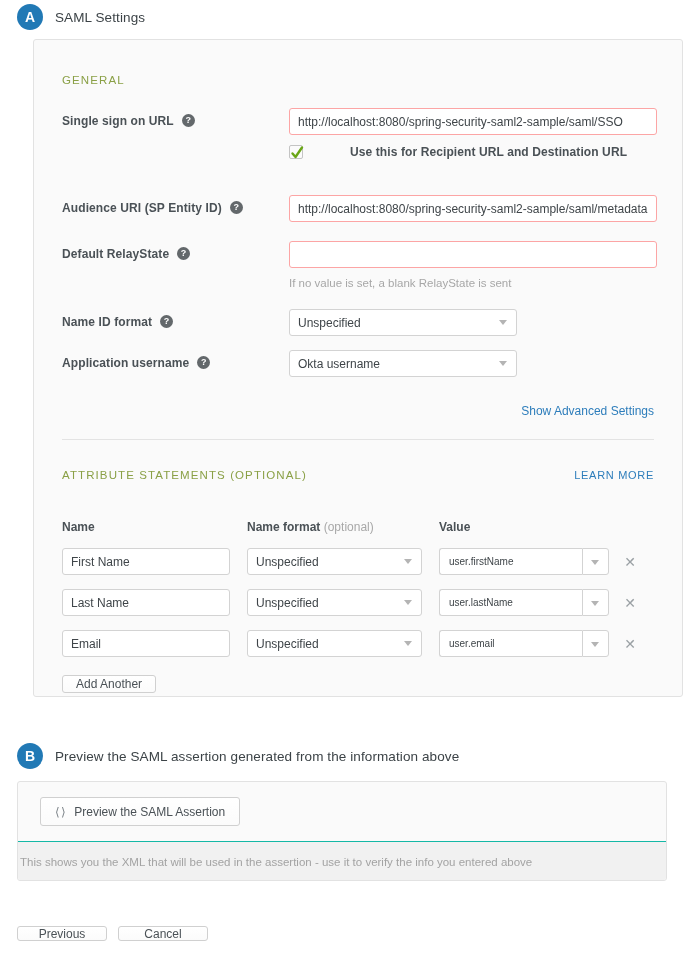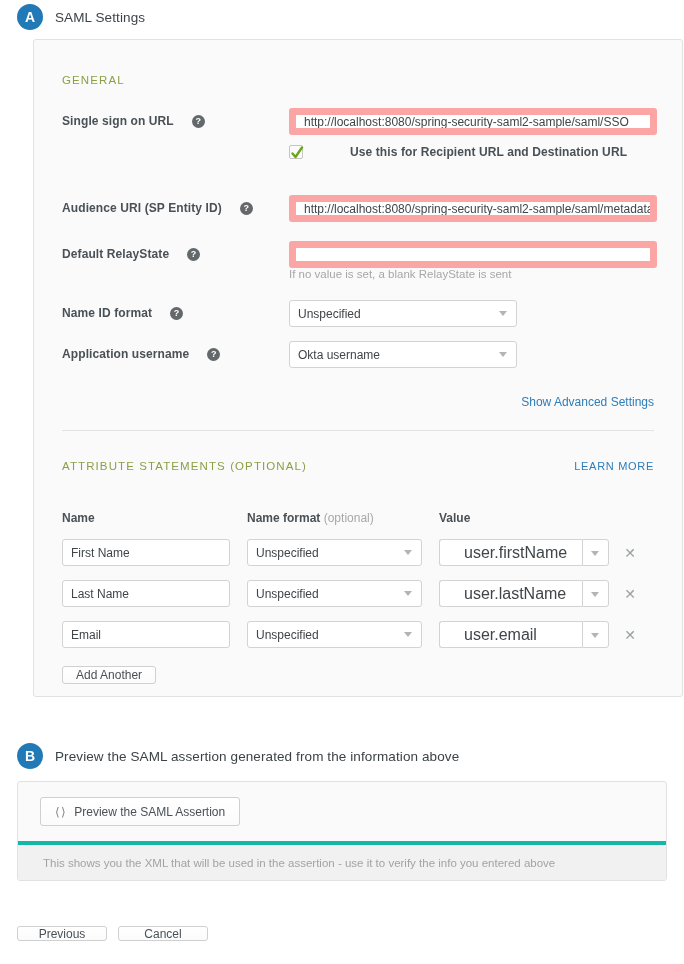--- a/index.html
+++ b/index.html
@@ -81,22 +81,22 @@
     margin-top: 22px;
   }
   .f-label {
     width: 227px;
     flex: 0 0 227px;
     font-size: 12px;
     font-weight: bold;
     color: #4a5156;
     padding-top: 6px;
     display: flex;
-    align-items: flex-end;
-    gap: 18px;
+    align-items: flex-start;
+    gap: 8px;
     letter-spacing: .1px;
   }
   .qmark {
     width: 13px;
     height: 13px;
     border-radius: 50%;
     background: #63686b;
     color: #fff;
     font-size: 9px;
     font-weight: bold;
@@ -105,21 +105,21 @@
     justify-content: center;
     flex: 0 0 auto;
     line-height: 1;
   }
   .f-ctrl { flex: 1 1 auto; }
 
   .txtbox {
     box-sizing: border-box;
     width: 368px;
     height: 27px;
-    border: 7px solid #fca5a5;
+    border: 1px solid #fca5a5;
     border-radius: 3px;
     background: #fff;
     color: #3f4549;
     font-size: 12px;
     font-family: "Liberation Sans", sans-serif;
     padding: 0 8px;
     display: flex;
     align-items: center;
     white-space: nowrap;
     overflow: hidden;
@@ -138,20 +138,21 @@
     border: 1px solid #c4c4c4;
     border-radius: 2px;
     background: #fbfbfb;
     position: relative;
     flex: 0 0 auto;
   }
   .chk svg { position: absolute; left: 0; top: -2px; }
   .chk-lbl { font-size: 12px; color: #4a5156; font-weight: bold; letter-spacing: .1px; margin-left: 40px; }
 
   .hint {
+    margin-top: 9px;
     font-size: 11.5px;
     color: #a7a7a7;
   }
 
   .sel {
     box-sizing: border-box;
     width: 228px;
     height: 27px;
     border: 1px solid #d3d3d3;
     border-radius: 3px;
@@ -243,22 +244,22 @@
     box-sizing: border-box;
   }
   .combo .val {
     flex: 1 1 auto;
     box-sizing: border-box;
     border: 1px solid #d3d3d3;
     border-right: none;
     border-radius: 3px 0 0 3px;
     background: #fff;
     display: flex; align-items: center;
-    padding: 0 24px;
-    font-size: 16px;
+    padding: 0 9px;
+    font-size: 10px;
     overflow: hidden;
     white-space: nowrap;
   }
   .combo .drop {
     width: 27px;
     flex: 0 0 27px;
     box-sizing: border-box;
     border: 1px solid #d3d3d3;
     border-radius: 0 3px 3px 0;
     background: #fff;
@@ -310,25 +311,25 @@
     height: 59px;
     display: flex;
     align-items: center;
     padding-left: 22px;
     box-sizing: border-box;
   }
   .pb-btn { height: 29px; padding: 0 14px; gap: 9px; }
   .code-ico { color: #7e858a; font-size: 12px; letter-spacing: -.5px; }
   .pb-foot {
     height: 40px;
-    border-top: 4px solid #14b8a6;
+    border-top: 1px solid #14b8a6;
     background: #f1f1f1;
     display: flex;
     align-items: center;
-    padding-left: 25px;
+    padding-left: 2px;
     box-sizing: border-box;
     color: #a3a3a3;
     font-size: 11.5px;
   }
 
   
   .footer {
     position: absolute;
     left: 17px;
     top: 926px;

